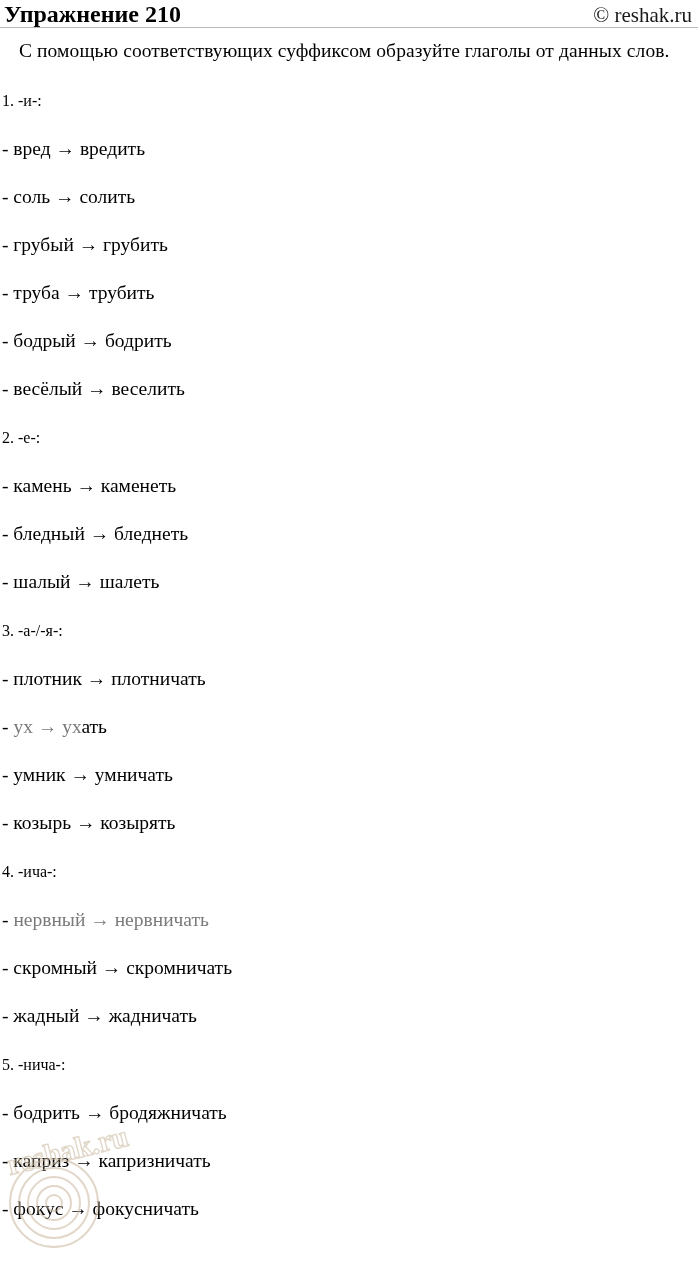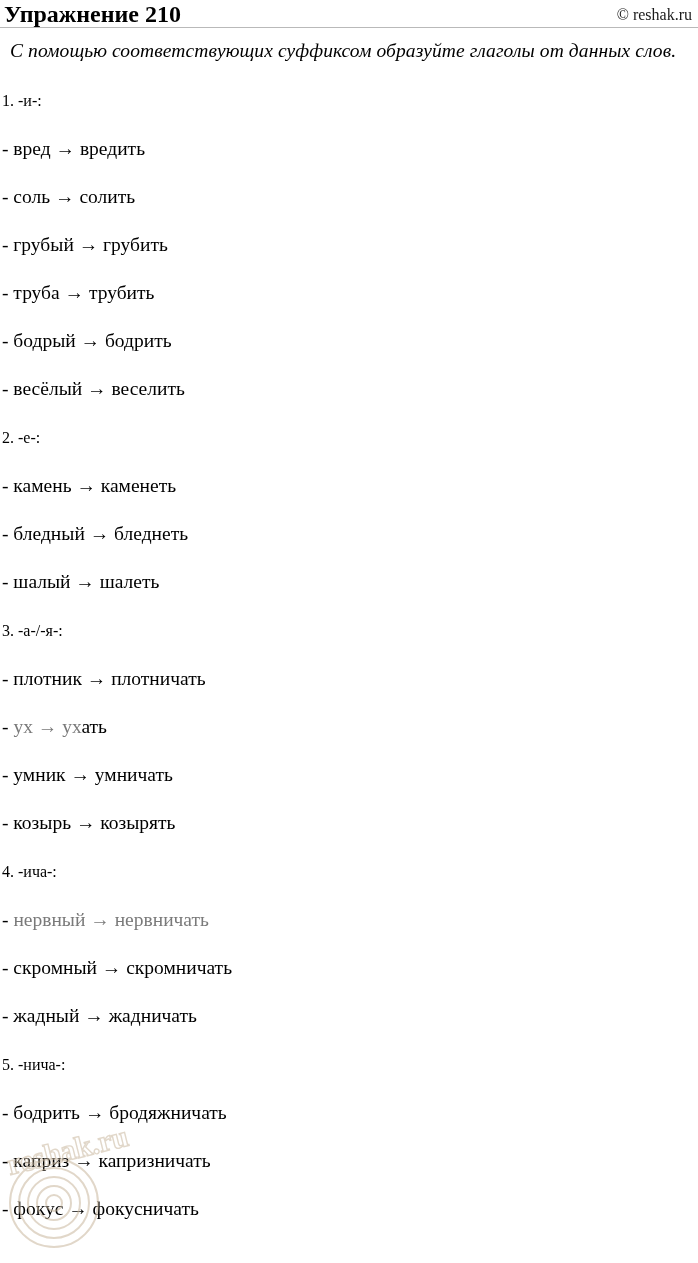--- a/index.html
+++ b/index.html
@@ -32,41 +32,40 @@
   .title {
     font-family: "Liberation Serif", serif;
     font-weight: bold;
     font-size: 24px;
     line-height: 24px;
     color: #000;
     white-space: nowrap;
   }
   .watermark-link {
     font-family: "Liberation Serif", serif;
-    font-size: 16px;
+    font-size: 21px;
     line-height: 22px;
     color: #1a1a1a;
     white-space: nowrap;
     padding-top: 2px;
     margin-left: 45px;
   }
   .rule {
     width: 100%;
     height: 1px;
     background: #b9b9b9;
     margin: 1px 0 0 0;
   }
   .task {
     font-family: "Liberation Serif", serif;
-    font-style: italic;
     font-size: 19.5px;
     line-height: 30px;
     text-align: justify;
     text-align-last: left;
-    padding: 8px 2px 0 10px;
+    padding: 8px 2px 0 19px;
     letter-spacing: 0.1px;
   }
   .content {
     padding: 0 2px;
   }
   .group-head {
     font-family: "Liberation Serif", serif;
     font-size: 16px;
     line-height: 28px;
     margin-top: 21px;

